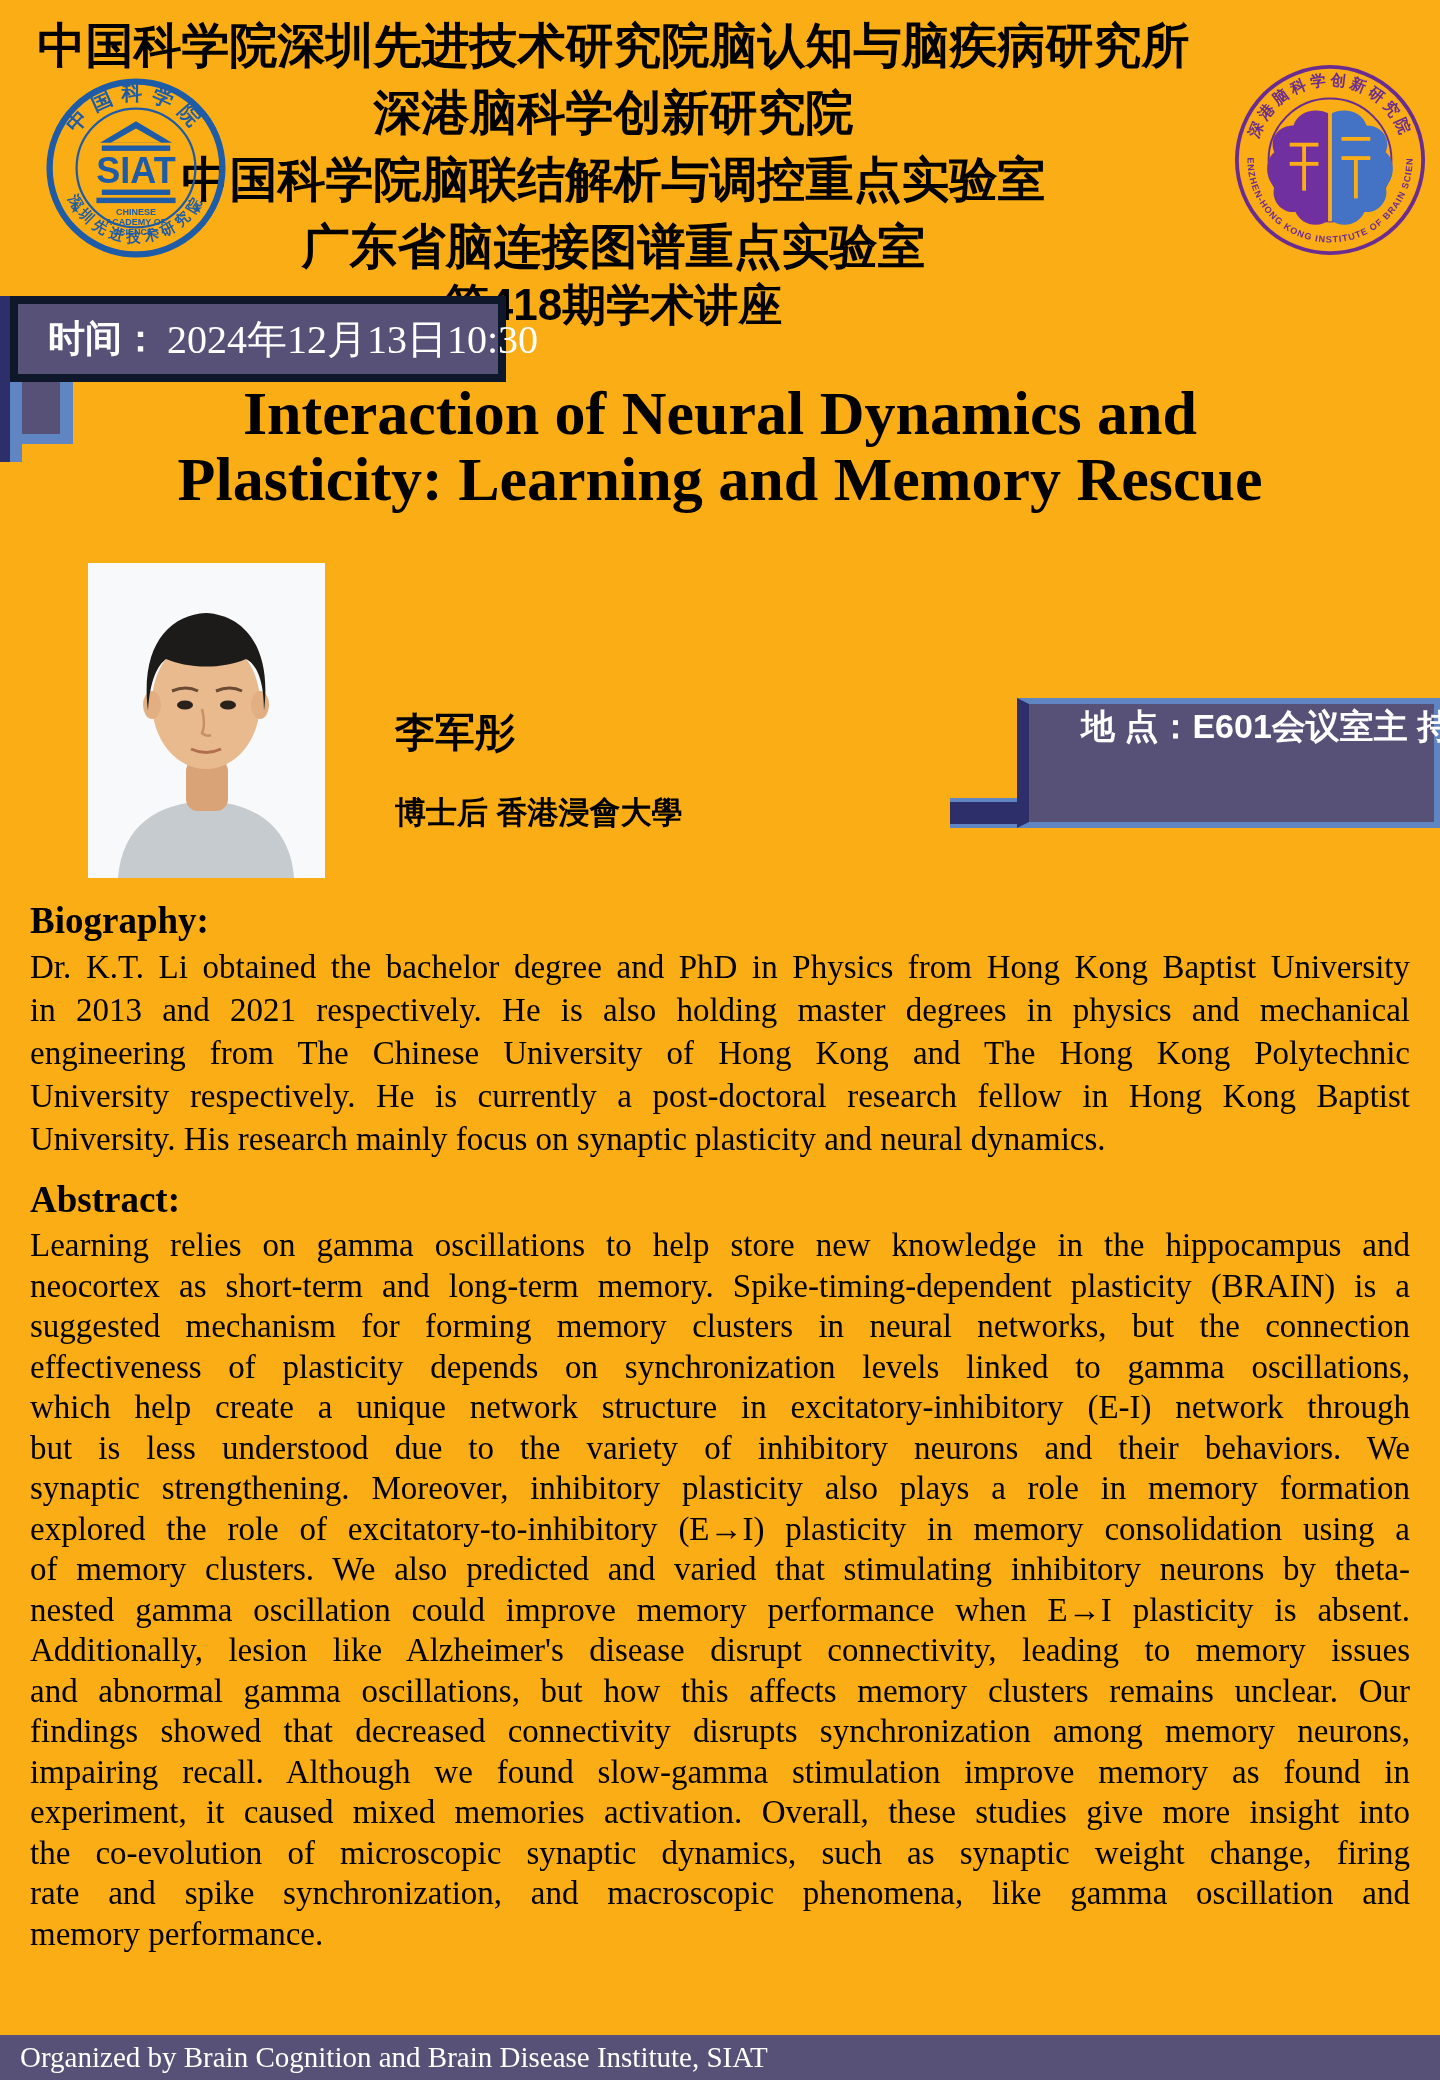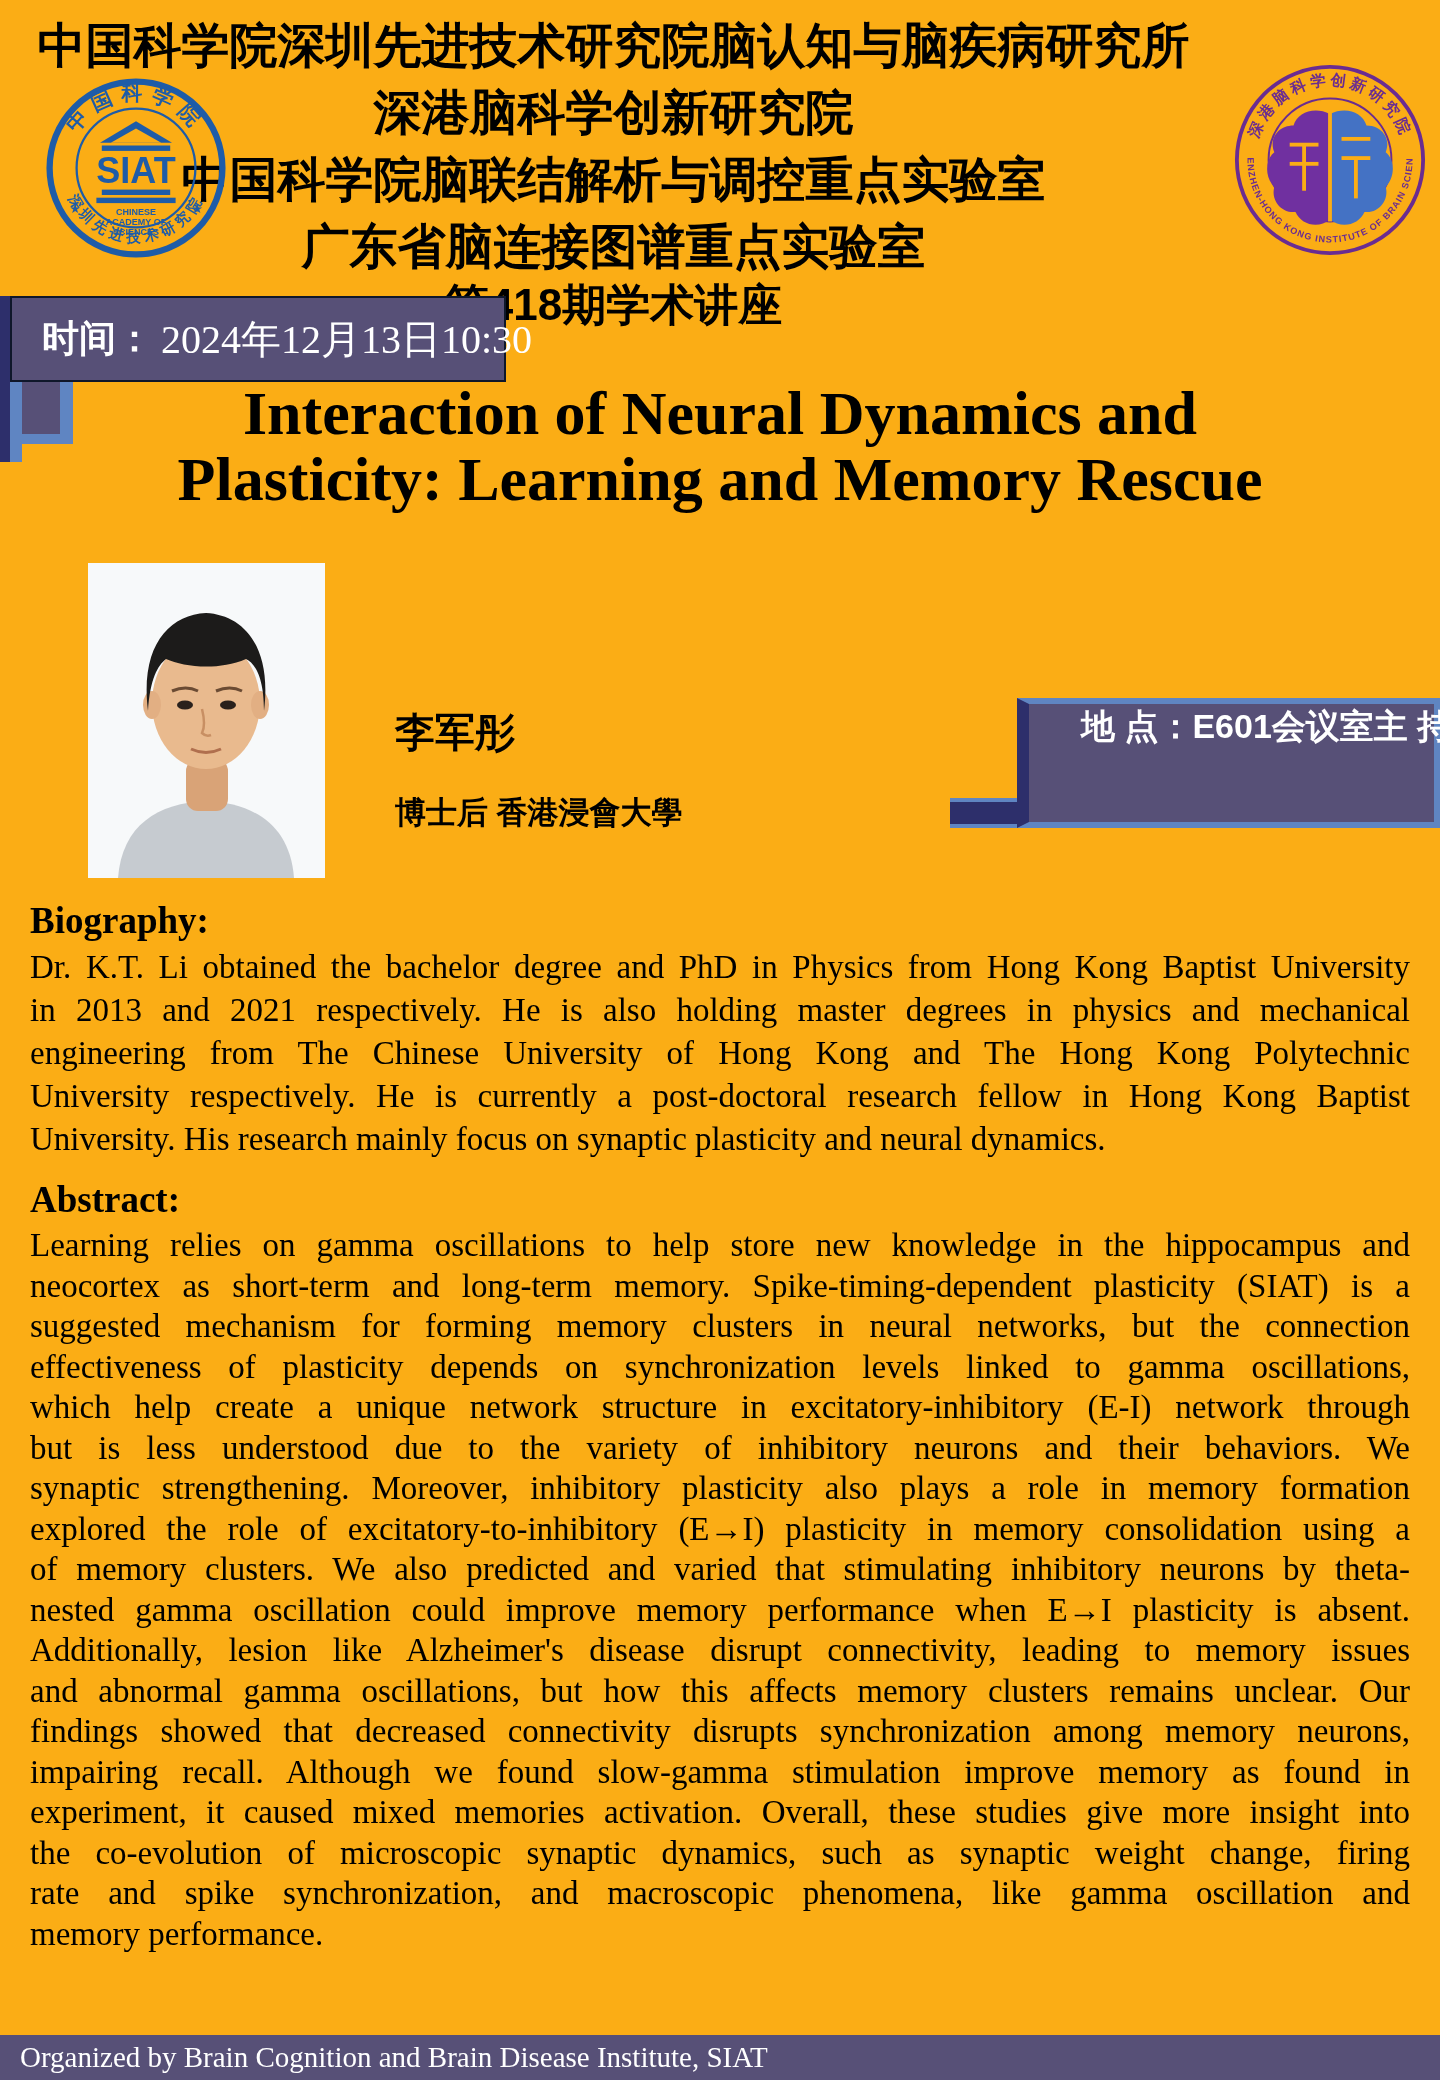--- a/index.html
+++ b/index.html
@@ -22,21 +22,21 @@
   .logo{position:absolute;}
   .logo-left{left:46px;top:78px;width:180px;height:180px;}
   .logo-right{left:1234px;top:64px;width:192px;height:192px;}
   
   .time-tail-navy{position:absolute;left:0;top:296px;width:10px;height:166px;background:#2D2F6B;}
   .time-tail-blue{position:absolute;left:10px;top:296px;width:12px;height:166px;background:#5F85C2;}
   .time-tail-purple{position:absolute;left:22px;top:380px;width:38px;height:54px;background:#575077;
     border-right:13px solid #5F85C2;border-bottom:10px solid #5F85C2;}
   .time-box{
     position:absolute;left:10px;top:296px;width:496px;height:86px;box-sizing:border-box;
-    background:#575077;border:2px solid #0f172a;
+    background:#575077;border:8px solid #0f172a;
     display:flex;align-items:center;padding-left:30px;
     color:#fff;white-space:nowrap;
   }
   .time-label{font-family:"Liberation Sans", sans-serif;font-weight:bold;font-size:37px;}
   .time-value{font-family:"Liberation Serif", serif;font-size:40px;margin-left:8px;}
   
   .talk-title{
     position:absolute;left:0;top:380px;width:1440px;text-align:center;
     font-weight:bold;font-size:62px;line-height:66px;color:#000;
   }
@@ -201,21 +201,21 @@
         <div>engineering from The Chinese University of Hong Kong and The Hong Kong Polytechnic</div>
         <div>University respectively. He is currently a post-doctoral research fellow in Hong Kong Baptist</div>
         <div>University. His research mainly focus on synaptic plasticity and neural dynamics.</div>
       </div>
   </div>
 
   <div class="text-section abstract-section">
     <div class="section-heading">Abstract:</div>
     <div class="body-lines">
         <div>Learning relies on gamma oscillations to help store new knowledge in the hippocampus and</div>
-        <div>neocortex as short-term and long-term memory. Spike-timing-dependent plasticity (SIAT) is a</div>
+        <div>neocortex as short-term and long-term memory. Spike-timing-dependent plasticity (BRAIN) is a</div>
         <div>suggested mechanism for forming memory clusters in neural networks, but the connection</div>
         <div>effectiveness of plasticity depends on synchronization levels linked to gamma oscillations,</div>
         <div>which help create a unique network structure in excitatory-inhibitory (E-I) network through</div>
         <div>but is less understood due to the variety of inhibitory neurons and their behaviors. We</div>
         <div>synaptic strengthening. Moreover, inhibitory plasticity also plays a role in memory formation</div>
         <div>explored the role of excitatory-to-inhibitory (E→I) plasticity in memory consolidation using a</div>
         <div>of memory clusters. We also predicted and varied that stimulating inhibitory neurons by theta-</div>
         <div>nested gamma oscillation could improve memory performance when E→I plasticity is absent.</div>
         <div>Additionally, lesion like Alzheimer's disease disrupt connectivity, leading to memory issues</div>
         <div>and abnormal gamma oscillations, but how this affects memory clusters remains unclear. Our</div>

